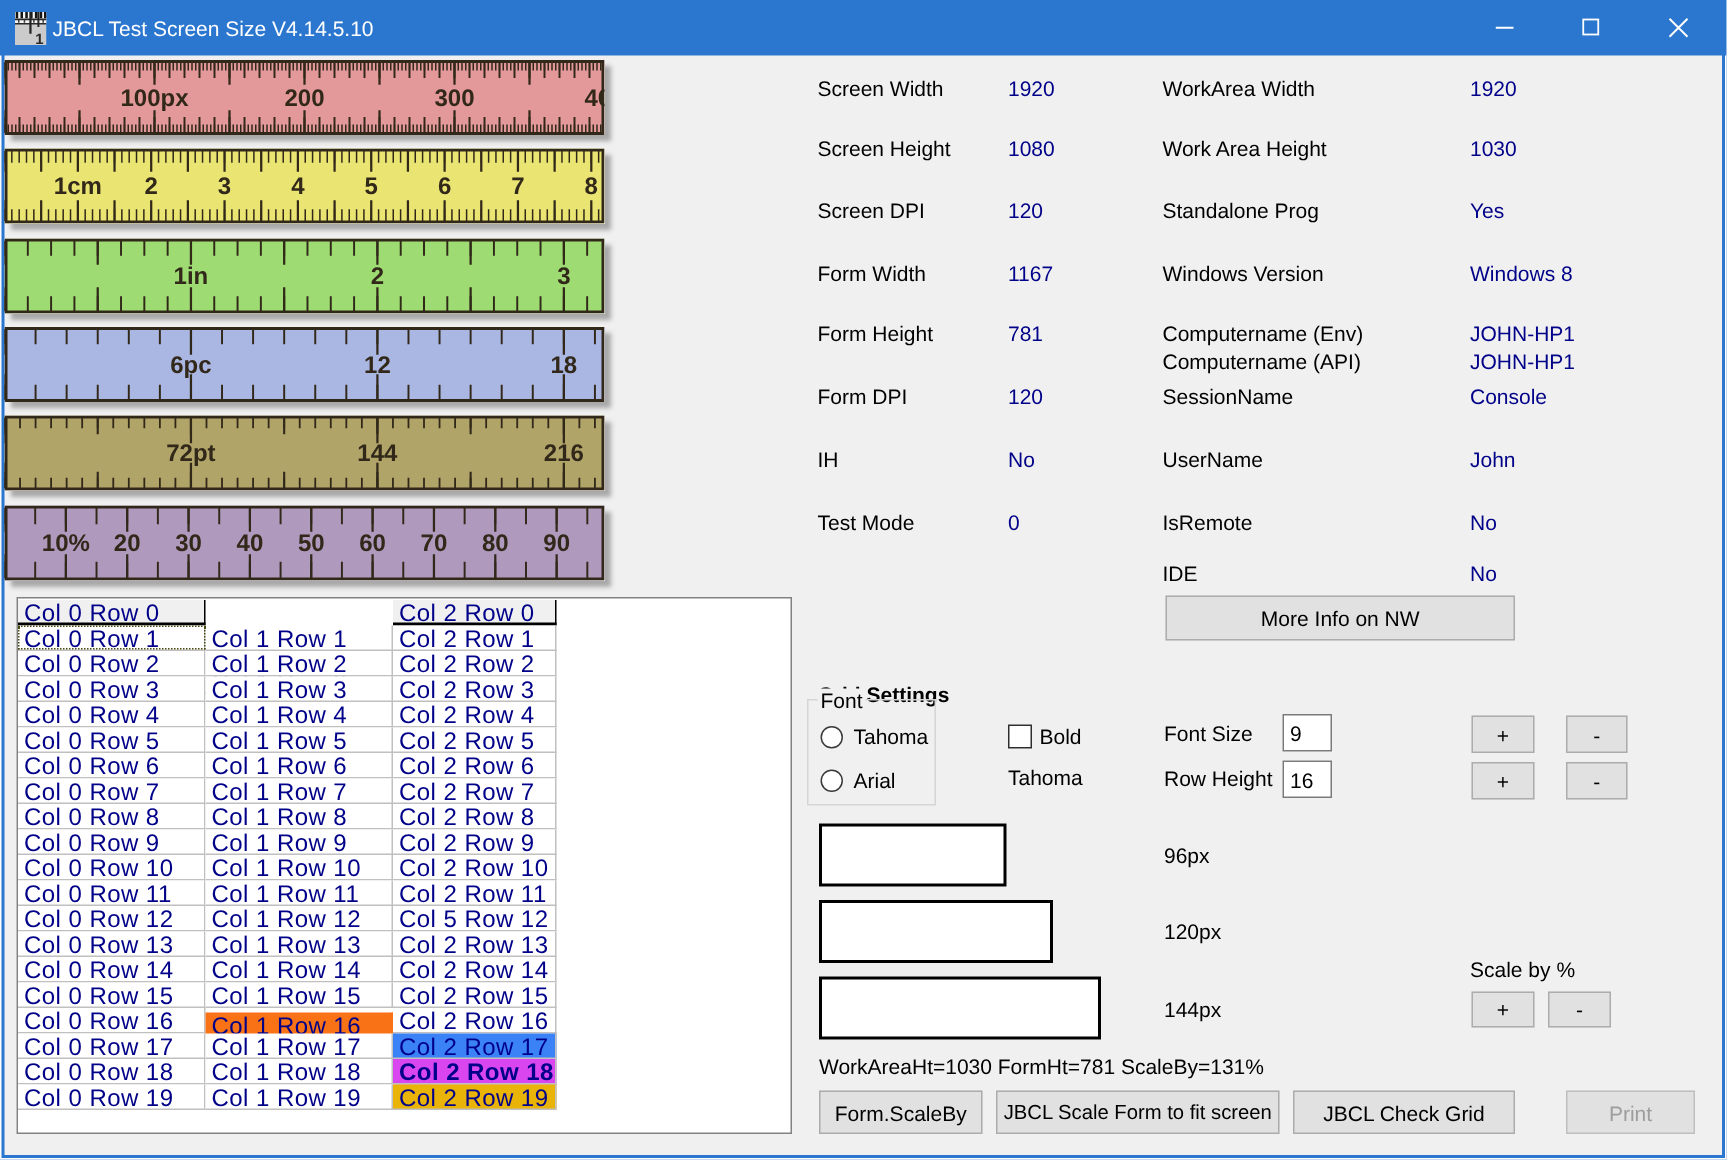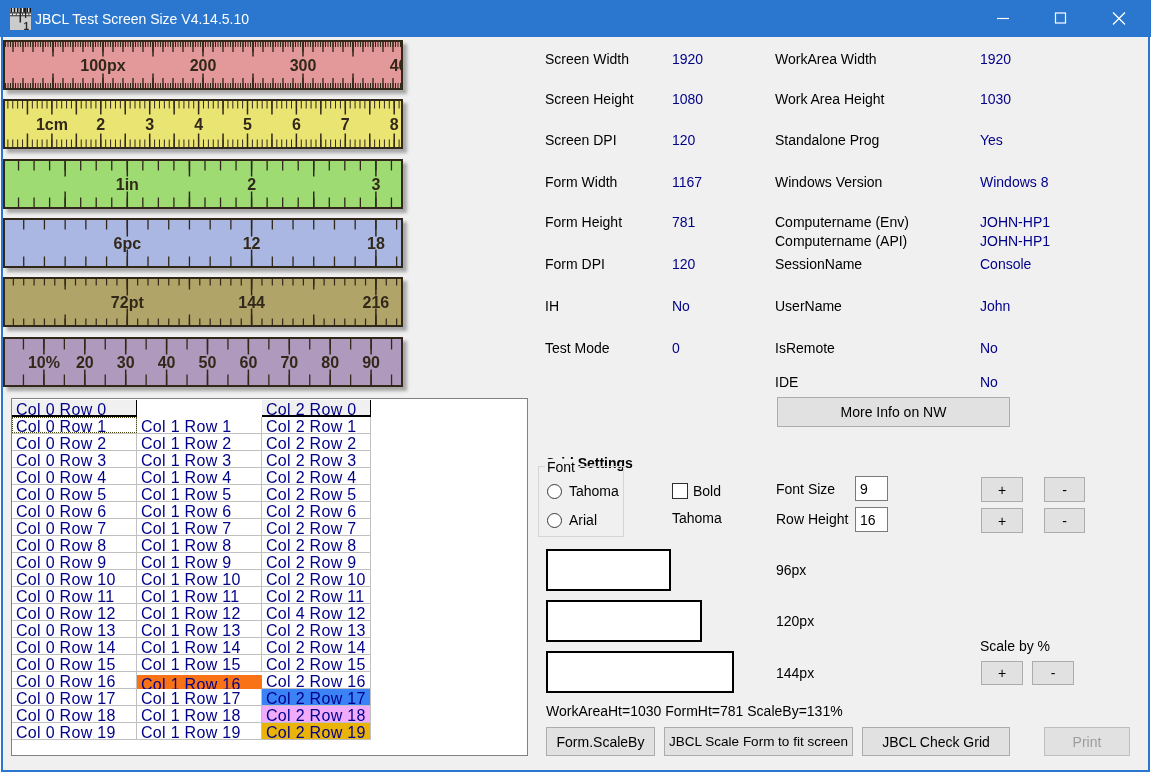--- a/index.html
+++ b/index.html
@@ -129,39 +129,39 @@
       <div style="position:absolute;left:125px;top:153.0px;width:120px;height:14.0px;background:#fff;border-right:1px solid #c0c0c0;border-bottom:1px solid #c0c0c0;color:#000089;padding:2px 0 0 4px;line-height:15px;letter-spacing:0.3px;overflow:hidden;">Col 1 Row 9</div>
       <div style="position:absolute;left:250px;top:153.0px;width:104px;height:14.0px;background:#fff;border-right:1px solid #c0c0c0;border-bottom:1px solid #c0c0c0;color:#000089;padding:2px 0 0 4px;line-height:15px;letter-spacing:0.3px;overflow:hidden;">Col 2 Row 9</div>
       <div style="position:absolute;left:0px;top:170.0px;width:120px;height:14.0px;background:#fff;border-right:1px solid #c0c0c0;border-bottom:1px solid #c0c0c0;color:#000089;padding:2px 0 0 4px;line-height:15px;letter-spacing:0.3px;overflow:hidden;">Col 0 Row 10</div>
       <div style="position:absolute;left:125px;top:170.0px;width:120px;height:14.0px;background:#fff;border-right:1px solid #c0c0c0;border-bottom:1px solid #c0c0c0;color:#000089;padding:2px 0 0 4px;line-height:15px;letter-spacing:0.3px;overflow:hidden;">Col 1 Row 10</div>
       <div style="position:absolute;left:250px;top:170.0px;width:104px;height:14.0px;background:#fff;border-right:1px solid #c0c0c0;border-bottom:1px solid #c0c0c0;color:#000089;padding:2px 0 0 4px;line-height:15px;letter-spacing:0.3px;overflow:hidden;">Col 2 Row 10</div>
       <div style="position:absolute;left:0px;top:187.0px;width:120px;height:14.0px;background:#fff;border-right:1px solid #c0c0c0;border-bottom:1px solid #c0c0c0;color:#000089;padding:2px 0 0 4px;line-height:15px;letter-spacing:0.3px;overflow:hidden;">Col 0 Row 11</div>
       <div style="position:absolute;left:125px;top:187.0px;width:120px;height:14.0px;background:#fff;border-right:1px solid #c0c0c0;border-bottom:1px solid #c0c0c0;color:#000089;padding:2px 0 0 4px;line-height:15px;letter-spacing:0.3px;overflow:hidden;">Col 1 Row 11</div>
       <div style="position:absolute;left:250px;top:187.0px;width:104px;height:14.0px;background:#fff;border-right:1px solid #c0c0c0;border-bottom:1px solid #c0c0c0;color:#000089;padding:2px 0 0 4px;line-height:15px;letter-spacing:0.3px;overflow:hidden;">Col 2 Row 11</div>
       <div style="position:absolute;left:0px;top:204.0px;width:120px;height:14.0px;background:#fff;border-right:1px solid #c0c0c0;border-bottom:1px solid #c0c0c0;color:#000089;padding:2px 0 0 4px;line-height:15px;letter-spacing:0.3px;overflow:hidden;">Col 0 Row 12</div>
       <div style="position:absolute;left:125px;top:204.0px;width:120px;height:14.0px;background:#fff;border-right:1px solid #c0c0c0;border-bottom:1px solid #c0c0c0;color:#000089;padding:2px 0 0 4px;line-height:15px;letter-spacing:0.3px;overflow:hidden;">Col 1 Row 12</div>
-      <div style="position:absolute;left:250px;top:204.0px;width:104px;height:14.0px;background:#fff;border-right:1px solid #c0c0c0;border-bottom:1px solid #c0c0c0;color:#000089;padding:2px 0 0 4px;line-height:15px;letter-spacing:0.3px;overflow:hidden;">Col 4 Row 12</div>
+      <div style="position:absolute;left:250px;top:204.0px;width:104px;height:14.0px;background:#fff;border-right:1px solid #c0c0c0;border-bottom:1px solid #c0c0c0;color:#000089;padding:2px 0 0 4px;line-height:15px;letter-spacing:0.3px;overflow:hidden;">Col 5 Row 12</div>
       <div style="position:absolute;left:0px;top:221.0px;width:120px;height:14.0px;background:#fff;border-right:1px solid #c0c0c0;border-bottom:1px solid #c0c0c0;color:#000089;padding:2px 0 0 4px;line-height:15px;letter-spacing:0.3px;overflow:hidden;">Col 0 Row 13</div>
       <div style="position:absolute;left:125px;top:221.0px;width:120px;height:14.0px;background:#fff;border-right:1px solid #c0c0c0;border-bottom:1px solid #c0c0c0;color:#000089;padding:2px 0 0 4px;line-height:15px;letter-spacing:0.3px;overflow:hidden;">Col 1 Row 13</div>
       <div style="position:absolute;left:250px;top:221.0px;width:104px;height:14.0px;background:#fff;border-right:1px solid #c0c0c0;border-bottom:1px solid #c0c0c0;color:#000089;padding:2px 0 0 4px;line-height:15px;letter-spacing:0.3px;overflow:hidden;">Col 2 Row 13</div>
       <div style="position:absolute;left:0px;top:238.0px;width:120px;height:14.0px;background:#fff;border-right:1px solid #c0c0c0;border-bottom:1px solid #c0c0c0;color:#000089;padding:2px 0 0 4px;line-height:15px;letter-spacing:0.3px;overflow:hidden;">Col 0 Row 14</div>
       <div style="position:absolute;left:125px;top:238.0px;width:120px;height:14.0px;background:#fff;border-right:1px solid #c0c0c0;border-bottom:1px solid #c0c0c0;color:#000089;padding:2px 0 0 4px;line-height:15px;letter-spacing:0.3px;overflow:hidden;">Col 1 Row 14</div>
       <div style="position:absolute;left:250px;top:238.0px;width:104px;height:14.0px;background:#fff;border-right:1px solid #c0c0c0;border-bottom:1px solid #c0c0c0;color:#000089;padding:2px 0 0 4px;line-height:15px;letter-spacing:0.3px;overflow:hidden;">Col 2 Row 14</div>
       <div style="position:absolute;left:0px;top:255.0px;width:120px;height:14.0px;background:#fff;border-right:1px solid #c0c0c0;border-bottom:1px solid #c0c0c0;color:#000089;padding:2px 0 0 4px;line-height:15px;letter-spacing:0.3px;overflow:hidden;">Col 0 Row 15</div>
       <div style="position:absolute;left:125px;top:255.0px;width:120px;height:14.0px;background:#fff;border-right:1px solid #c0c0c0;border-bottom:1px solid #c0c0c0;color:#000089;padding:2px 0 0 4px;line-height:15px;letter-spacing:0.3px;overflow:hidden;">Col 1 Row 15</div>
       <div style="position:absolute;left:250px;top:255.0px;width:104px;height:14.0px;background:#fff;border-right:1px solid #c0c0c0;border-bottom:1px solid #c0c0c0;color:#000089;padding:2px 0 0 4px;line-height:15px;letter-spacing:0.3px;overflow:hidden;">Col 2 Row 15</div>
       <div style="position:absolute;left:0px;top:272.0px;width:120px;height:14.0px;background:#fff;border-right:1px solid #c0c0c0;border-bottom:1px solid #c0c0c0;color:#000089;padding:2px 0 0 4px;line-height:15px;letter-spacing:0.3px;overflow:hidden;">Col 0 Row 16</div>
       <div style="position:absolute;left:125px;top:275px;width:120px;height:14.0px;background:#f97316;border-right:3px solid #f97316;border-bottom:1px solid #c0c0c0;color:#000089;padding:2px 0 0 4px;line-height:15px;letter-spacing:0.3px;overflow:hidden;">Col 1 Row 16</div>
       <div style="position:absolute;left:250px;top:272.0px;width:104px;height:14.0px;background:#fff;border-right:1px solid #c0c0c0;border-bottom:1px solid #c0c0c0;color:#000089;padding:2px 0 0 4px;line-height:15px;letter-spacing:0.3px;overflow:hidden;">Col 2 Row 16</div>
       <div style="position:absolute;left:0px;top:289.0px;width:120px;height:14.0px;background:#fff;border-right:1px solid #c0c0c0;border-bottom:1px solid #c0c0c0;color:#000089;padding:2px 0 0 4px;line-height:15px;letter-spacing:0.3px;overflow:hidden;">Col 0 Row 17</div>
       <div style="position:absolute;left:125px;top:289.0px;width:120px;height:14.0px;background:#fff;border-right:1px solid #c0c0c0;border-bottom:1px solid #c0c0c0;color:#000089;padding:2px 0 0 4px;line-height:15px;letter-spacing:0.3px;overflow:hidden;">Col 1 Row 17</div>
       <div style="position:absolute;left:250px;top:289.0px;width:104px;height:14.0px;background:#3b82f6;border-right:1px solid #c0c0c0;border-bottom:1px solid #c0c0c0;color:#000089;padding:2px 0 0 4px;line-height:15px;letter-spacing:0.3px;overflow:hidden;">Col 2 Row 17</div>
       <div style="position:absolute;left:0px;top:306.0px;width:120px;height:14.0px;background:#fff;border-right:1px solid #c0c0c0;border-bottom:1px solid #c0c0c0;color:#000089;padding:2px 0 0 4px;line-height:15px;letter-spacing:0.3px;overflow:hidden;">Col 0 Row 18</div>
       <div style="position:absolute;left:125px;top:306.0px;width:120px;height:14.0px;background:#fff;border-right:1px solid #c0c0c0;border-bottom:1px solid #c0c0c0;color:#000089;padding:2px 0 0 4px;line-height:15px;letter-spacing:0.3px;overflow:hidden;">Col 1 Row 18</div>
-      <div style="position:absolute;left:250px;top:306.0px;width:104px;height:14.0px;background:#f0abfc;border-right:1px solid #c0c0c0;border-bottom:1px solid #c0c0c0;color:#000089;padding:2px 0 0 4px;line-height:15px;letter-spacing:0.3px;overflow:hidden;">Col 2 Row 18</div>
+      <div style="position:absolute;left:250px;top:306.0px;width:104px;height:14.0px;background:#d946ef;border-right:1px solid #c0c0c0;border-bottom:1px solid #c0c0c0;color:#000089;padding:2px 0 0 4px;line-height:15px;letter-spacing:0.3px;overflow:hidden;font-weight:bold;">Col 2 Row 18</div>
       <div style="position:absolute;left:0px;top:323.0px;width:120px;height:14.0px;background:#fff;border-right:1px solid #c0c0c0;border-bottom:1px solid #c0c0c0;color:#000089;padding:2px 0 0 4px;line-height:15px;letter-spacing:0.3px;overflow:hidden;">Col 0 Row 19</div>
       <div style="position:absolute;left:125px;top:323.0px;width:120px;height:14.0px;background:#fff;border-right:1px solid #c0c0c0;border-bottom:1px solid #c0c0c0;color:#000089;padding:2px 0 0 4px;line-height:15px;letter-spacing:0.3px;overflow:hidden;">Col 1 Row 19</div>
       <div style="position:absolute;left:250px;top:323.0px;width:104px;height:14.0px;background:#eab308;border-right:1px solid #c0c0c0;border-bottom:1px solid #c0c0c0;color:#000089;padding:2px 0 0 4px;line-height:15px;letter-spacing:0.3px;overflow:hidden;">Col 2 Row 19</div>
       <div style="position:absolute;left:0px;top:17px;width:123px;height:14px;border:1px dotted #4a4a10;"></div>
     </div>
 <div style="position:absolute;left:545px;top:51px;font-size:14px;color:#000;font-weight:normal;white-space:nowrap;">Screen Width</div>
 <div style="position:absolute;left:672px;top:51px;font-size:14px;color:#000089;font-weight:normal;white-space:nowrap;">1920</div>
 <div style="position:absolute;left:545px;top:91px;font-size:14px;color:#000;font-weight:normal;white-space:nowrap;">Screen Height</div>
 <div style="position:absolute;left:672px;top:91px;font-size:14px;color:#000089;font-weight:normal;white-space:nowrap;">1080</div>
 <div style="position:absolute;left:545px;top:132px;font-size:14px;color:#000;font-weight:normal;white-space:nowrap;">Screen DPI</div>

